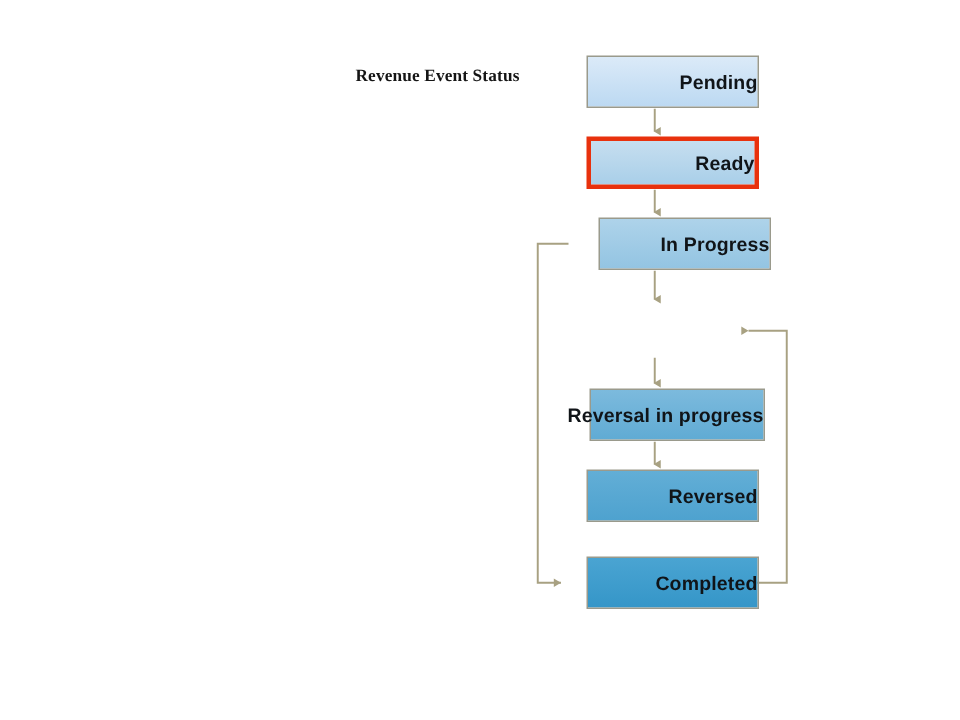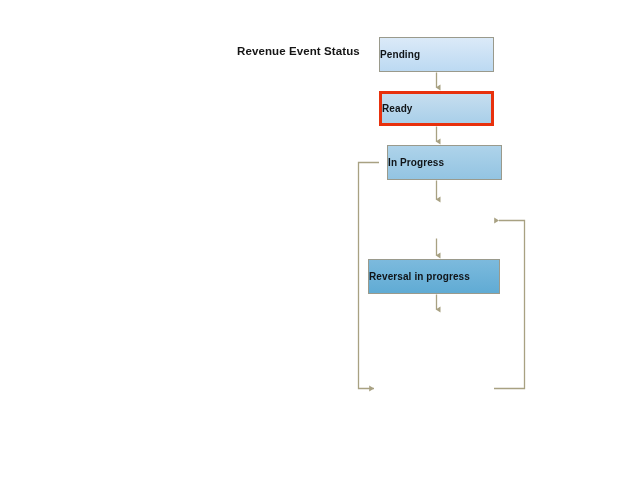--- a/index.html
+++ b/index.html
@@ -34,44 +34,45 @@
     font-weight: bold;
     color: #151515;
     letter-spacing: 0.1px;
     white-space: nowrap;
   }
   .node {
     position: absolute;
     box-sizing: border-box;
     display: flex;
     align-items: center;
-    justify-content: flex-start;
-    font-size: 10px;
+    justify-content: flex-end;
+    font-size: 13px;
     font-weight: bold;
     color: #101418;
     letter-spacing: 0.1px;
     border: 1px solid #9a9a8c;
     text-align: center;
     white-space: nowrap;
+    margin-left: 12px;
   }
   .node.highlighted {
     border: 3px solid #e8310d;
   }
   .node-label {
     display: block;
     line-height: 1;
     pointer-events: none;
   }
 </style>
 </head>
 <body style="width: 640px; height: 480px; background: rgb(255, 255, 255);">
 
 <div id="canvas">
 
-  <div class="diagram-title" style="left: 237px; top: 45px;">Revenue Event Status</div>
+  <div class="diagram-title" style="left: 237px; top: 45px; font-family: Liberation Serif, serif;">Revenue Event Status</div>
 
   <svg id="connectors" viewBox="0 0 640 480">
     <defs>
       <marker id="arrow-down" markerWidth="8" markerHeight="8" refX="3.2" refY="4.6" orient="auto" markerUnits="userSpaceOnUse">
         <path d="M 0.3 0.6 L 3.2 5.4 L 6.1 0.6 Z" fill="#a8a182"></path>
       </marker>
       <marker id="arrow-right" markerWidth="8" markerHeight="8" refX="5.4" refY="3.2" orient="auto" markerUnits="userSpaceOnUse">
         <path d="M 0.6 0.3 L 5.4 3.2 L 0.6 6.1 Z" fill="#a8a182"></path>
       </marker>
       <marker id="arrow-left" markerWidth="8" markerHeight="8" refX="0.6" refY="3.2" orient="auto" markerUnits="userSpaceOnUse">
@@ -98,19 +99,25 @@
 
   <div class="node highlighted" style="left: 379px; top: 91px; width: 115px; height: 35px; background: linear-gradient(rgb(198, 222, 239) 0%, rgb(169, 207, 233) 100%); border-color: rgb(232, 49, 13); color: rgb(16, 20, 24);">
     <span class="node-label">Ready</span>
   </div>
 
   <div class="node" style="left: 387px; top: 145px; width: 115px; height: 35px; background: linear-gradient(rgb(174, 211, 234) 0%, rgb(147, 196, 226) 100%); border-color: rgb(154, 154, 140); color: rgb(16, 20, 24);">
     <span class="node-label">In Progress</span>
   </div>
 
 
-  <div class="node" style="left: 368px; top: 259px; width: 132px; height: 35px; background: linear-gradient(rgb(124, 186, 221) 0%, rgb(96, 171, 212) 100%); border-color: rgb(154, 154, 140); color: rgb(16, 20, 24);">
+  <div class="node" style="left: 381px; top: 259px; width: 117px; height: 35px; background: linear-gradient(rgb(124, 186, 221) 0%, rgb(96, 171, 212) 100%); border-color: rgb(154, 154, 140); color: rgb(16, 20, 24);">
     <span class="node-label">Reversal in progress</span>
   </div>
 
+  <div class="node" style="left: 379px; top: 313px; width: 115px; height: 35px; background: linear-gradient(rgb(98, 174, 214) 0%, rgb(78, 162, 207) 100%); border-color: rgb(154, 154, 140); color: rgb(16, 20, 24);">
+    <span class="node-label">Reversed</span>
+  </div>
 
+  <div class="node" style="left: 379px; top: 371px; width: 115px; height: 35px; background: linear-gradient(rgb(74, 164, 210) 0%, rgb(53, 150, 200) 100%); border-color: rgb(154, 154, 140); color: rgb(16, 20, 24);">
+    <span class="node-label">Completed</span>
+  </div>
 
 </div>
 
 </body></html>

